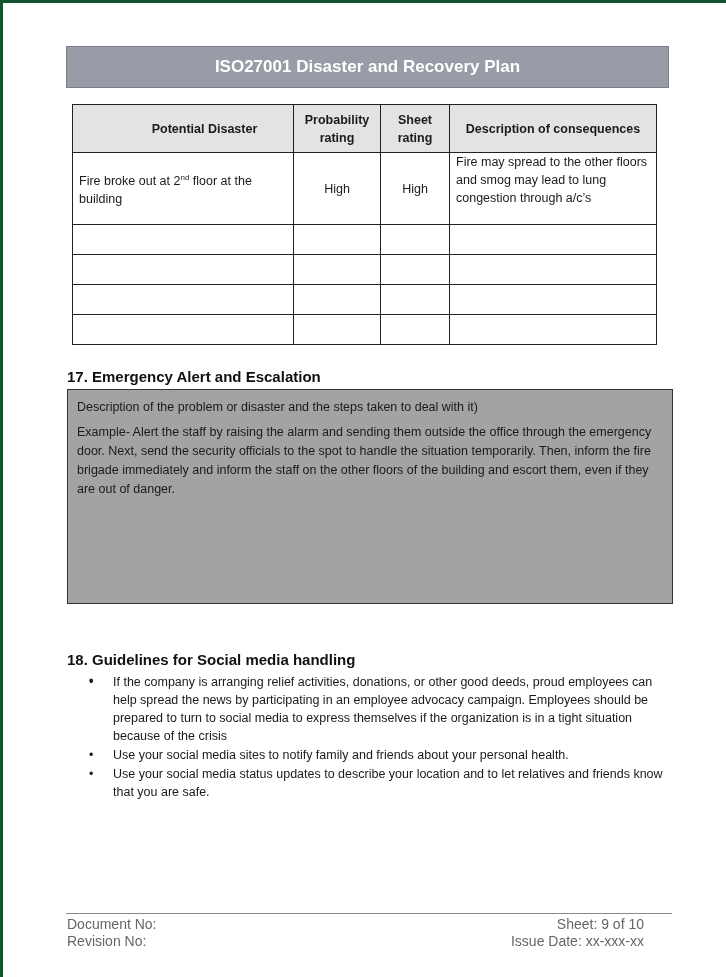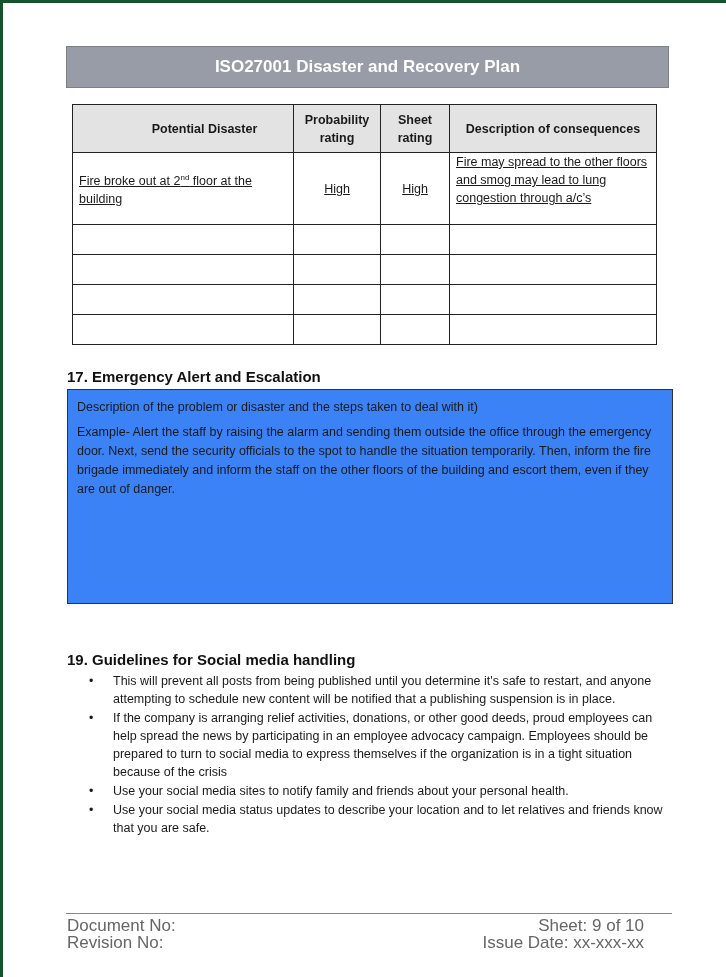--- a/index.html
+++ b/index.html
@@ -3,38 +3,38 @@
 <meta charset="utf-8">
 <style>
   html, body { margin:0; padding:0; }
   body { width:726px; height:977px; background:#fff; font-family:"Liberation Sans", sans-serif; color:#1a1a1a; position:relative; overflow:hidden; }
   .page { position:absolute; left:0; top:0; width:724px; height:975px; border:3px solid #14532d; background:#fff; }
   .title-bar { position:absolute; left:63px; top:43px; width:601px; height:40px; background:#979ca6; border:1px solid #7a7f88; color:#fff; font-weight:bold; font-size:17px; display:flex; align-items:center; justify-content:center; }
   table.disaster { position:absolute; left:69px; top:101px; width:585px; border-collapse:collapse; font-size:12.5px; }
   table.disaster th, table.disaster td { border:1px solid #222; }
   table.disaster th { background:#e3e3e3; font-weight:bold; font-size:12.5px; height:45px; text-align:center; line-height:18px; }
   table.disaster td { height:27px; }
-  table.disaster tr.first td { height:63px;text-decoration:underline; }
+  table.disaster tr.first td { height:63px; }
   .c1 { width:175px;padding-left:44px; } .c2 { width:84px; } .c3 { width:66px; }
   td.txt { text-align:left; padding:4px 6px; vertical-align:middle; line-height:18px; }
   td.desc { vertical-align:top; padding:0 6px; line-height:18px; }
   td.ctr { text-align:center; }
   sup { font-size:8px; }
   h2 { position:absolute; margin:0; font-size:15px; font-weight:bold; color:#111; }
   .h17 { left:64px; top:365px; }
   .h18 { left:64px; top:648px; }
-  .alert-box { position:absolute; left:64px; top:386px; width:604px; height:213px; background:#3b82f6; border:1px solid #333; font-size:12.5px; line-height:19px; }
+  .alert-box { position:absolute; left:64px; top:386px; width:604px; height:213px; background:#a3a3a3; border:1px solid #333; font-size:12.5px; line-height:19px; }
   .alert-box p { margin:0; padding:0 9px; }
   .alert-box .p1 { margin-top:8px; }
   .alert-box .p2 { margin-top:6px; }
   ul.guides { position:absolute; left:86px; top:669px; width:580px; margin:0; padding:0; list-style:none; font-size:12.5px; line-height:18px; }
   ul.guides li { position:relative; padding-left:24px; margin-bottom:1px; }
   ul.guides li .bullet { position:absolute; left:0; top:0; }
   .footer-line { position:absolute; left:63px; top:910px; width:606px; height:1px; background:#888; }
-  .foot { position:absolute; font-size:17px; color:#666; }
+  .foot { position:absolute; font-size:14px; color:#666; }
   .f-doc { left:64px; top:913px; }
   .f-rev { left:64px; top:930px; }
   .f-sheet { right:83px; top:913px; text-align:right; }
   .f-issue { right:83px; top:930px; text-align:right; }
 </style>
 </head>
 <body>
 
 <div class="page">
 
@@ -82,23 +82,23 @@
       </tr>
     </tbody>
   </table>
 
   <h2 class="h17">17. Emergency Alert and Escalation</h2>
   <div class="alert-box">
     <p class="p1">Description of the problem or disaster and the steps taken to deal with it)</p>
     <p class="p2">Example- Alert the staff by raising the alarm and sending them outside the office through the emergency door. Next, send the security officials to the spot to handle the situation temporarily. Then, inform the fire brigade immediately and inform the staff on the other floors of the building and escort them, even if they are out of danger.</p>
   </div>
 
-  <h2 class="h18">19. Guidelines for Social media handling</h2>
+  <h2 class="h18">18. Guidelines for Social media handling</h2>
   <ul class="guides">
-    <li><span class="bullet">•</span><span>This will prevent all posts from being published until you determine it's safe to restart, and anyone attempting to schedule new content will be notified that a publishing suspension is in place.</span></li>
+    <li><span class="bullet">•</span></li>
     <li><span class="bullet">•</span><span>If the company is arranging relief activities, donations, or other good deeds, proud employees can help spread the news by participating in an employee advocacy campaign. Employees should be prepared to turn to social media to express themselves if the organization is in a tight situation because of the crisis</span></li>
     <li><span class="bullet">•</span><span>Use your social media sites to notify family and friends about your personal health.</span></li>
     <li><span class="bullet">•</span><span>Use your social media status updates to describe your location and to let relatives and friends know that you are safe.</span></li>
   </ul>
 
   <div class="footer-line"></div>
   <div class="foot f-doc">Document No:</div>
   <div class="foot f-rev">Revision No:</div>
   <div class="foot f-sheet">Sheet: 9 of 10</div>
   <div class="foot f-issue">Issue Date: xx-xxx-xx</div>

